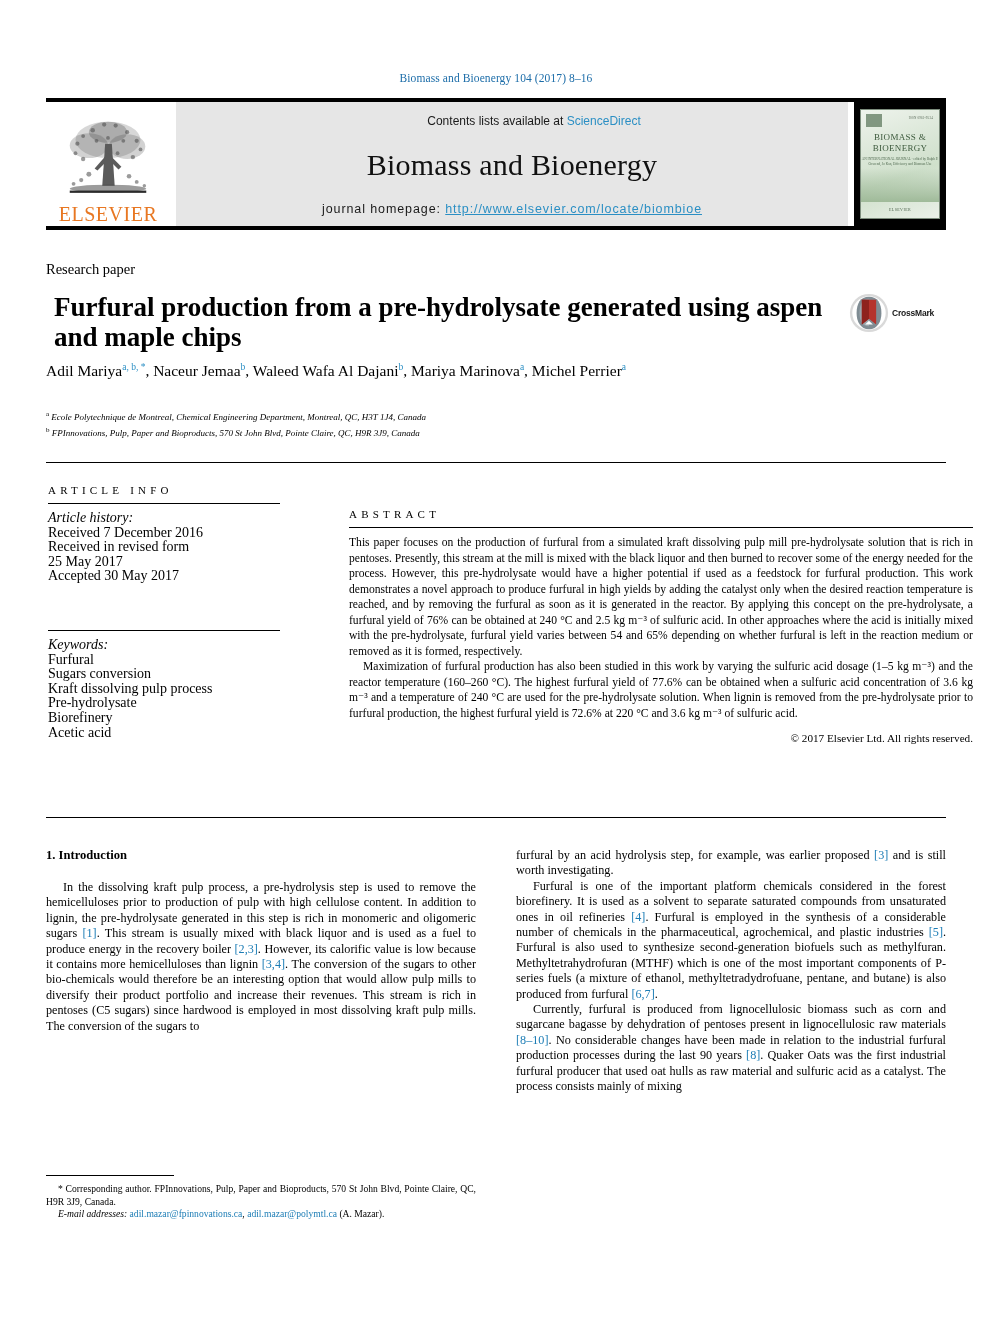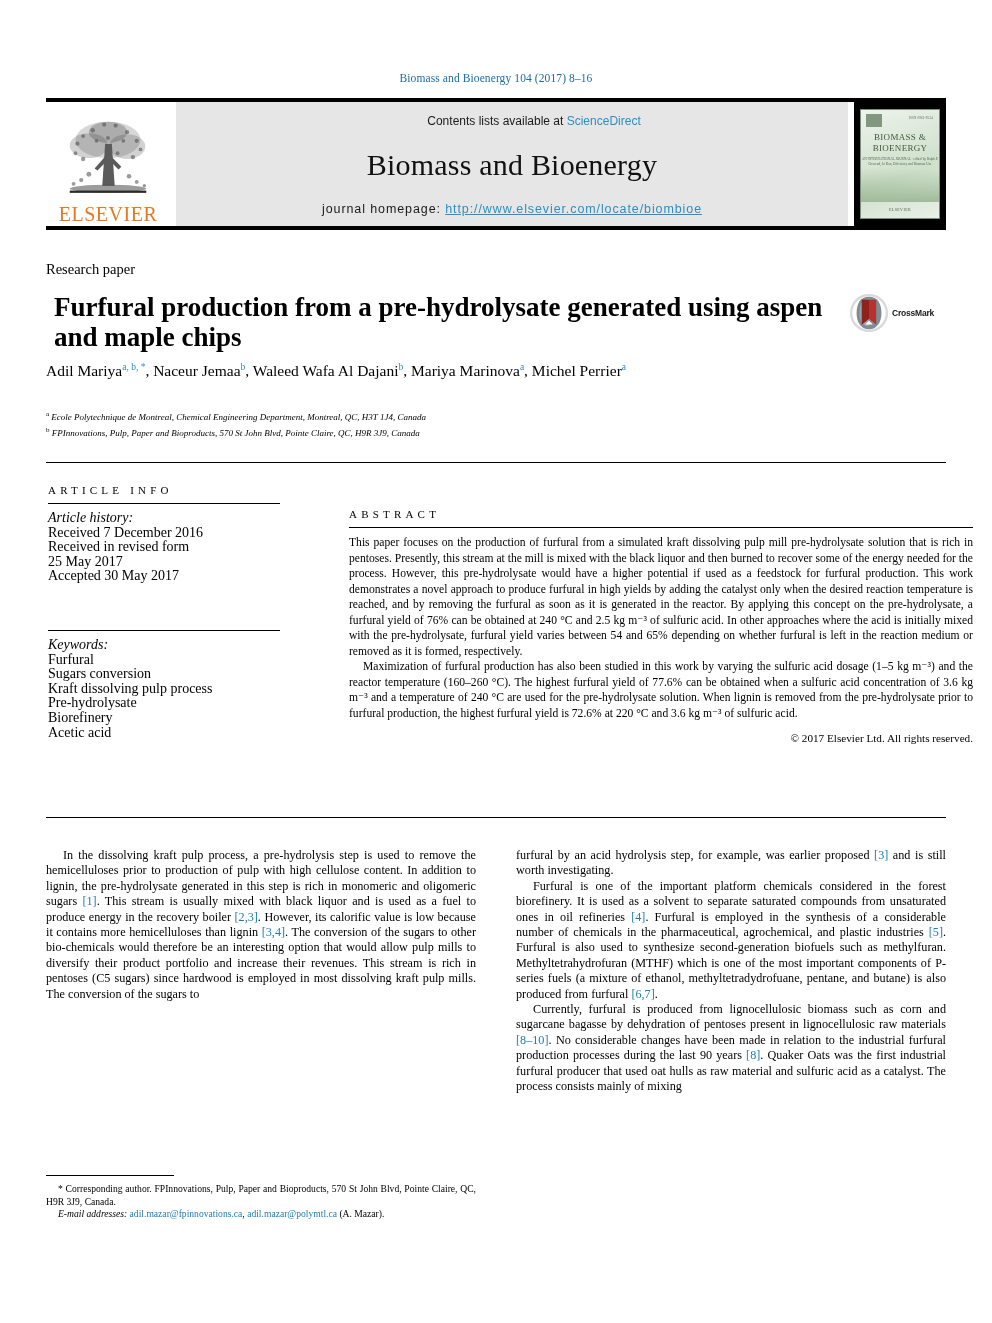--- a/index.html
+++ b/index.html
@@ -462,20 +462,21 @@
     <div class="col-head">ABSTRACT</div>
     <div class="hairline"></div>
     <div class="abs-body">
       <p>This paper focuses on the production of furfural from a simulated kraft dissolving pulp mill pre-hydrolysate solution that is rich in pentoses. Presently, this stream at the mill is mixed with the black liquor and then burned to recover some of the energy needed for the process. However, this pre-hydrolysate would have a higher potential if used as a feedstock for furfural production. This work demonstrates a novel approach to produce furfural in high yields by adding the catalyst only when the desired reaction temperature is reached, and by removing the furfural as soon as it is generated in the reactor. By applying this concept on the pre-hydrolysate, a furfural yield of 76% can be obtained at 240 °C and 2.5 kg m⁻³ of sulfuric acid. In other approaches where the acid is initially mixed with the pre-hydrolysate, furfural yield varies between 54 and 65% depending on whether furfural is left in the reaction medium or removed as it is formed, respectively.</p>
       <p class="indented">Maximization of furfural production has also been studied in this work by varying the sulfuric acid dosage (1–5 kg m⁻³) and the reactor temperature (160–260 °C). The highest furfural yield of 77.6% can be obtained when a sulfuric acid concentration of 3.6 kg m⁻³ and a temperature of 240 °C are used for the pre-hydrolysate solution. When lignin is removed from the pre-hydrolysate prior to furfural production, the highest furfural yield is 72.6% at 220 °C and 3.6 kg m⁻³ of sulfuric acid.</p>
     </div>
     <div class="copyright">© 2017 Elsevier Ltd. All rights reserved.</div>
   </div>
 
   <div class="body-col left">
+    <h2>1. Introduction</h2>
     <p>In the dissolving kraft pulp process, a pre-hydrolysis step is used to remove the hemicelluloses prior to production of pulp with high cellulose content. In addition to lignin, the pre-hydrolysate generated in this step is rich in monomeric and oligomeric sugars <span class="ref" style="color:#1b7cb5">[1]</span>. This stream is usually mixed with black liquor and is used as a fuel to produce energy in the recovery boiler <span class="ref" style="color:#1b7cb5">[2,3]</span>. However, its calorific value is low because it contains more hemicelluloses than lignin <span class="ref" style="color:#1b7cb5">[3,4]</span>. The conversion of the sugars to other bio-chemicals would therefore be an interesting option that would allow pulp mills to diversify their product portfolio and increase their revenues. This stream is rich in pentoses (C5 sugars) since hardwood is employed in most dissolving kraft pulp mills. The conversion of the sugars to</p>
   </div>
 
   <div class="body-col right">
     <p style="text-indent:0">furfural by an acid hydrolysis step, for example, was earlier proposed <span class="ref" style="color:#1b7cb5">[3]</span> and is still worth investigating.</p>
     <p>Furfural is one of the important platform chemicals considered in the forest biorefinery. It is used as a solvent to separate saturated compounds from unsaturated ones in oil refineries <span class="ref" style="color:#1b7cb5">[4]</span>. Furfural is employed in the synthesis of a considerable number of chemicals in the pharmaceutical, agrochemical, and plastic industries <span class="ref" style="color:#1b7cb5">[5]</span>. Furfural is also used to synthesize second-generation biofuels such as methylfuran. Methyltetrahydrofuran (MTHF) which is one of the most important components of P-series fuels (a mixture of ethanol, methyltetradydrofuane, pentane, and butane) is also produced from furfural <span class="ref" style="color:#1b7cb5">[6,7]</span>.</p>
     <p>Currently, furfural is produced from lignocellulosic biomass such as corn and sugarcane bagasse by dehydration of pentoses present in lignocellulosic raw materials <span class="ref" style="color:#1b7cb5">[8–10]</span>. No considerable changes have been made in relation to the industrial furfural production processes during the last 90 years <span class="ref" style="color:#1b7cb5">[8]</span>. Quaker Oats was the first industrial furfural producer that used oat hulls as raw material and sulfuric acid as a catalyst. The process consists mainly of mixing</p>
   </div>
 
   <div class="footnote">

